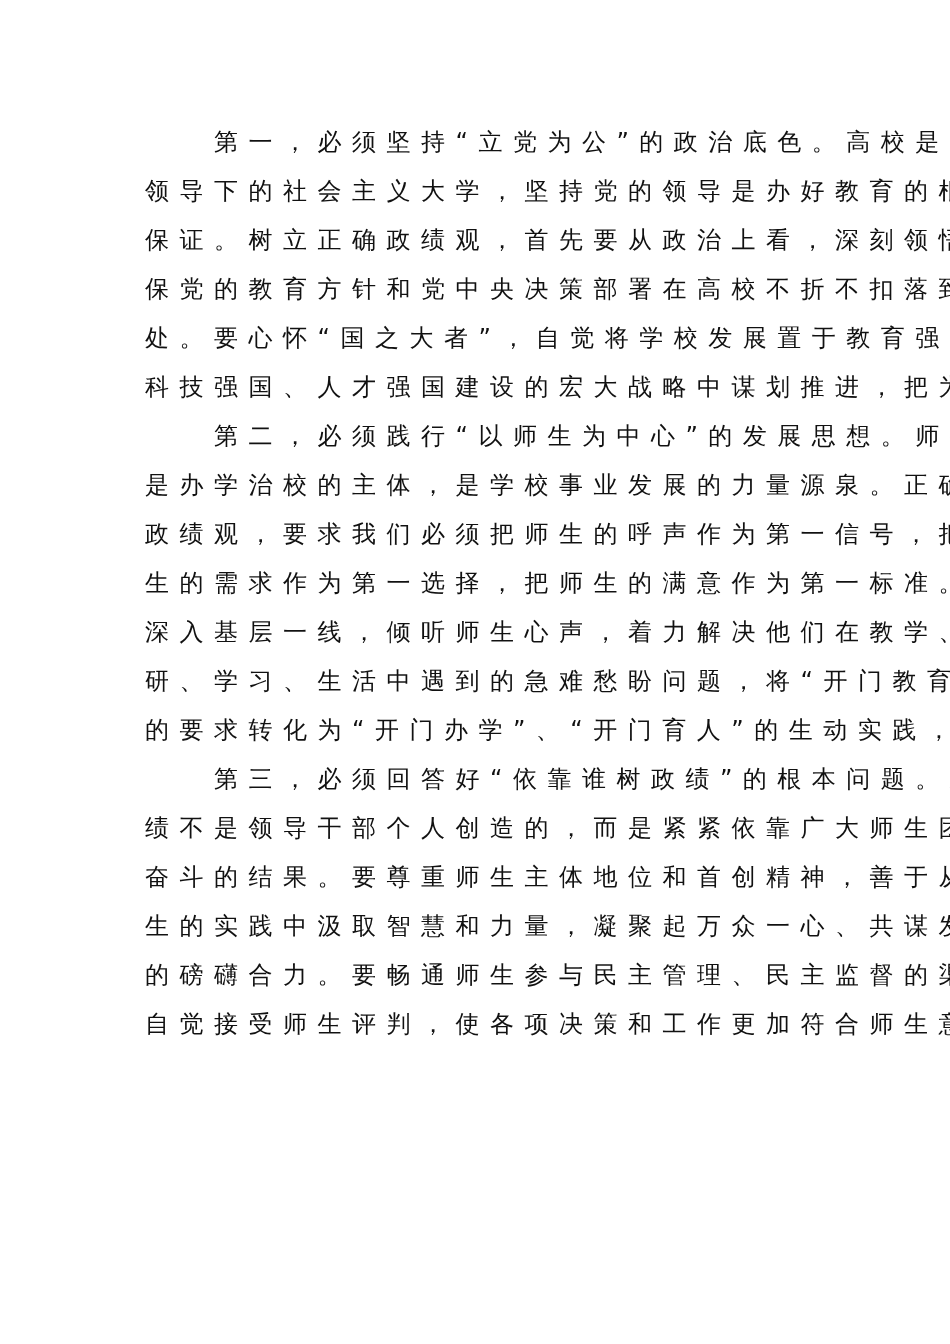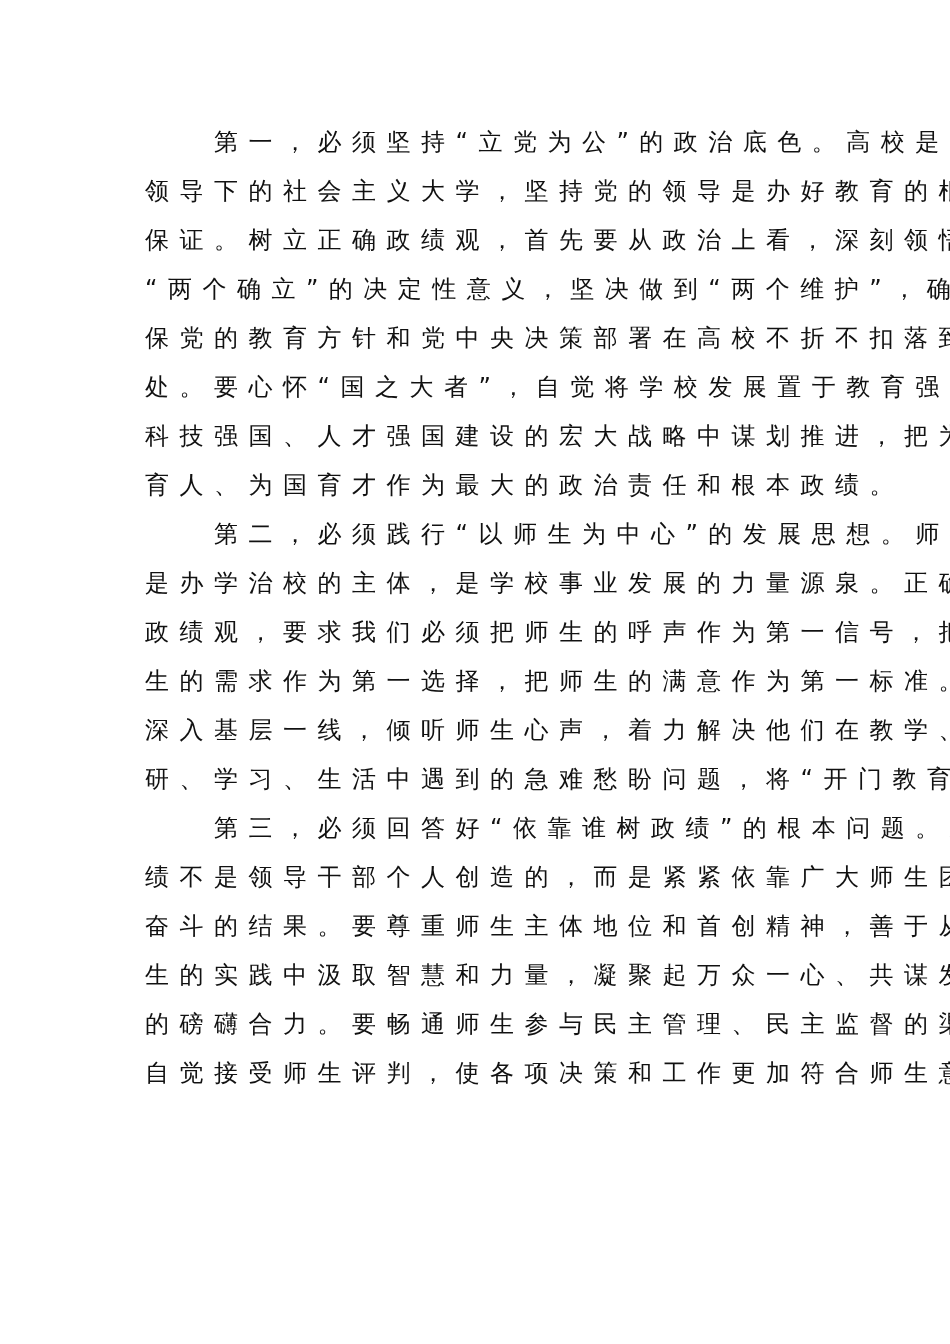--- a/index.html
+++ b/index.html
@@ -22,33 +22,32 @@
   .indent { padding-left: 69px; }
 </style>
 </head>
 <body>
 
 <div class="page">
   <div class="paragraph">
     <div class="line indent">第一，必须坚持“立党为公”的政治底色。高校是党</div>
     <div class="line">领导下的社会主义大学，坚持党的领导是办好教育的根本</div>
     <div class="line">保证。树立正确政绩观，首先要从政治上看，深刻领悟</div>
-    <div class="line">“两个确立”的决定性意义，坚决做到“两个维护”，确</div>
     <div class="line">保党的教育方针和党中央决策部署在高校不折不扣落到实</div>
     <div class="line">处。要心怀“国之大者”，自觉将学校发展置于教育强国</div>
     <div class="line">科技强国、人才强国建设的宏大战略中谋划推进，把为党</div>
-    <div class="line">育人、为国育才作为最大的政治责任和根本政绩。</div>
   </div>
   <div class="paragraph">
     <div class="line indent">第二，必须践行“以师生为中心”的发展思想。师生</div>
     <div class="line">是办学治校的主体，是学校事业发展的力量源泉。正确的</div>
     <div class="line">政绩观，要求我们必须把师生的呼声作为第一信号，把师</div>
     <div class="line">生的需求作为第一选择，把师生的满意作为第一标准。要</div>
     <div class="line">深入基层一线，倾听师生心声，着力解决他们在教学、科</div>
     <div class="line">研、学习、生活中遇到的急难愁盼问题，将“开门教育”</div>
+    <div class="line">的要求转化为“开门办学”、“开门育人”的生动实践，</div>
   </div>
   <div class="paragraph">
     <div class="line indent">第三，必须回答好“依靠谁树政绩”的根本问题。政</div>
     <div class="line">绩不是领导干部个人创造的，而是紧紧依靠广大师生团结</div>
     <div class="line">奋斗的结果。要尊重师生主体地位和首创精神，善于从师</div>
     <div class="line">生的实践中汲取智慧和力量，凝聚起万众一心、共谋发展</div>
     <div class="line">的磅礴合力。要畅通师生参与民主管理、民主监督的渠道</div>
     <div class="line">自觉接受师生评判，使各项决策和工作更加符合师生意愿</div>
   </div>
 </div>

